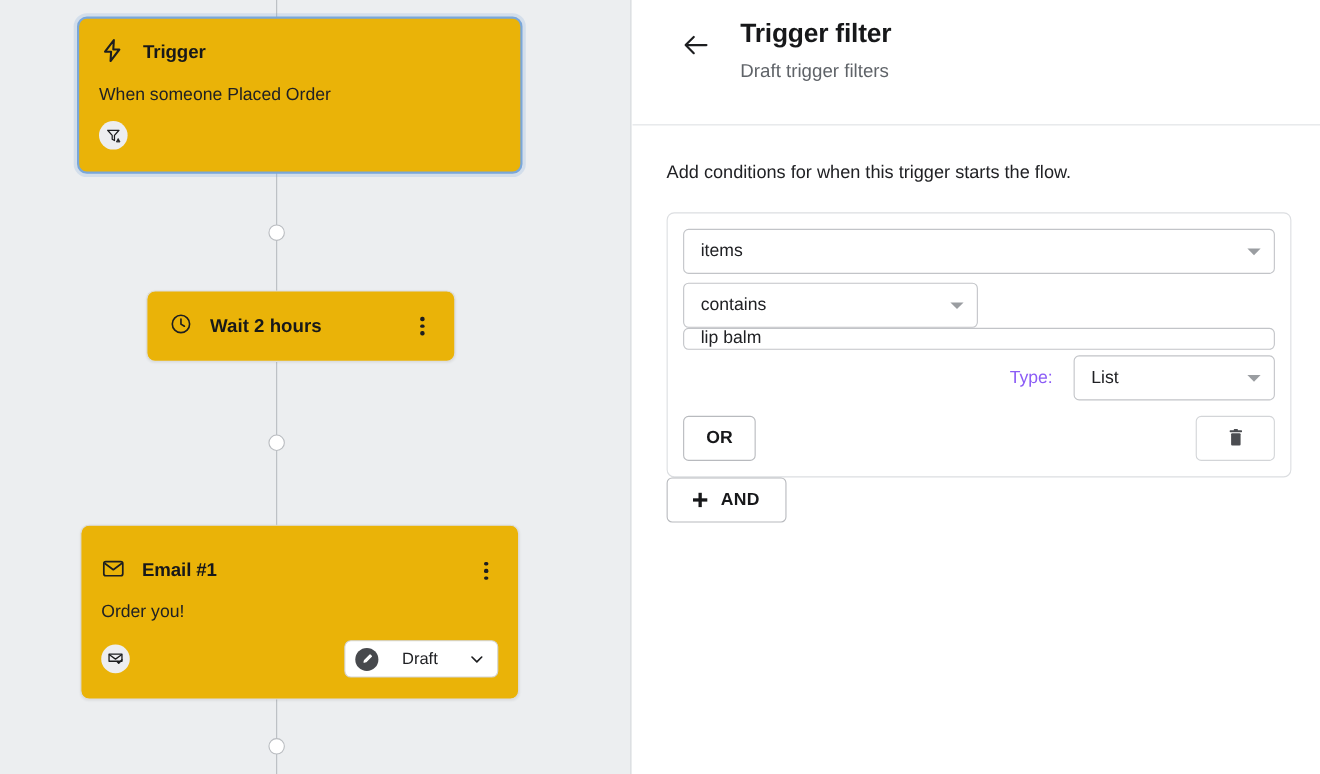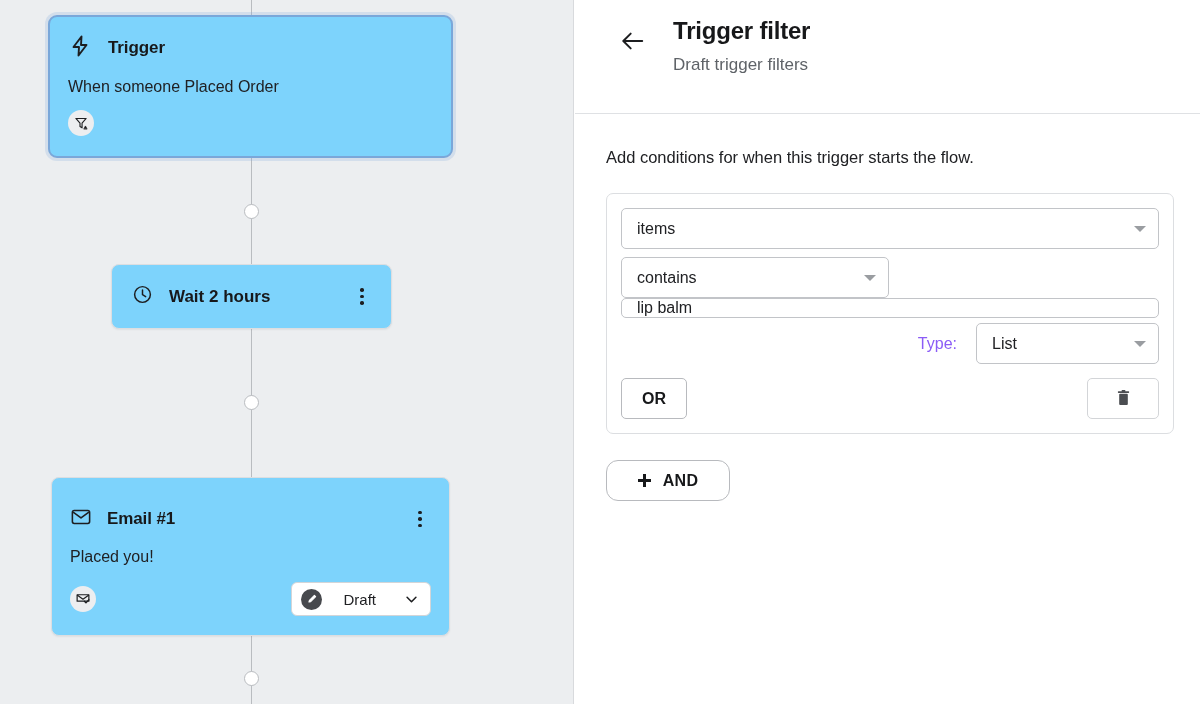--- a/index.html
+++ b/index.html
@@ -31,24 +31,25 @@
     border-radius: 50%;
     background: #ffffff;
     border: 1px solid #b9bcc0;
   }
   .dot-1 { top: 204px; }
   .dot-2 { top: 395px; }
   .dot-3 { top: 671px; }
 
   .card {
     position: absolute;
-    background: #7dd3fc;
+    background: #eab308;
     border: 1px solid #dcdee1;
     border-radius: 8px;
     box-shadow: 0 1px 2px rgba(0,0,0,0.06);
+    margin-left: 22px;
   }
 
   
   #trigger-card {
     left: 48px; top: 15px;
     width: 405px; height: 143px;
     border: 2px solid #7aa7d9;
     border-radius: 9px;
     box-shadow: 0 0 0 3px rgba(122,167,217,0.22);
     padding: 0 18px;
@@ -194,25 +195,23 @@
     border-radius: 5px;
     background: #ffffff;
     height: 41px;
     display: inline-flex; align-items: center; justify-content: center;
     font-size: 16px; font-weight: bold; color: #17181a;
     cursor: pointer;
   }
   #or-button { width: 66px; }
   #delete-condition-button { width: 72px; border-color: #d3d5d8; }
   #and-button {
-    margin-top: 26px;
-    width: 124px; height: 41px;
+    width: 109px; height: 41px;
     gap: 12px;
     letter-spacing: 0.3px;
-    border-radius: 12px;
   }
   .plus {
     position: relative;
     width: 13px; height: 13px;
   }
   .plus::before, .plus::after {
     content: ""; position: absolute; background: #17181a;
   }
   .plus::before { left: 0; top: 5px; width: 13px; height: 3px; }
   .plus::after { left: 5px; top: 0; width: 3px; height: 13px; }
@@ -271,21 +270,21 @@
             <path d="M3.4 6.6 L12 13 L20.6 6.6"></path>
           </svg>
         </span>
         <span class="title">Email #1</span>
         <span class="kebab">
             <i></i>
             <i></i>
             <i></i>
           </span>
       </div>
-      <div class="card-body-text">Placed you!</div>
+      <div class="card-body-text">Order you!</div>
       <div id="email-footer">
         <span class="icon-chip">
           <svg width="16" height="16" viewBox="0 0 18 18" fill="none" stroke="#1d1e20" stroke-width="1.35" stroke-linejoin="round" stroke-linecap="round">
             <path d="M2.4 4.2 H15.6 V11.4 H2.4 Z"></path>
             <path d="M2.8 4.8 L9 9.2 L15.2 4.8"></path>
             <path d="M10.6 11.6 L12.3 13.4 L15.6 9.9" stroke-width="1.5"></path>
           </svg>
         </span>
         <span class="status-pill">
           <span class="pill-badge">

